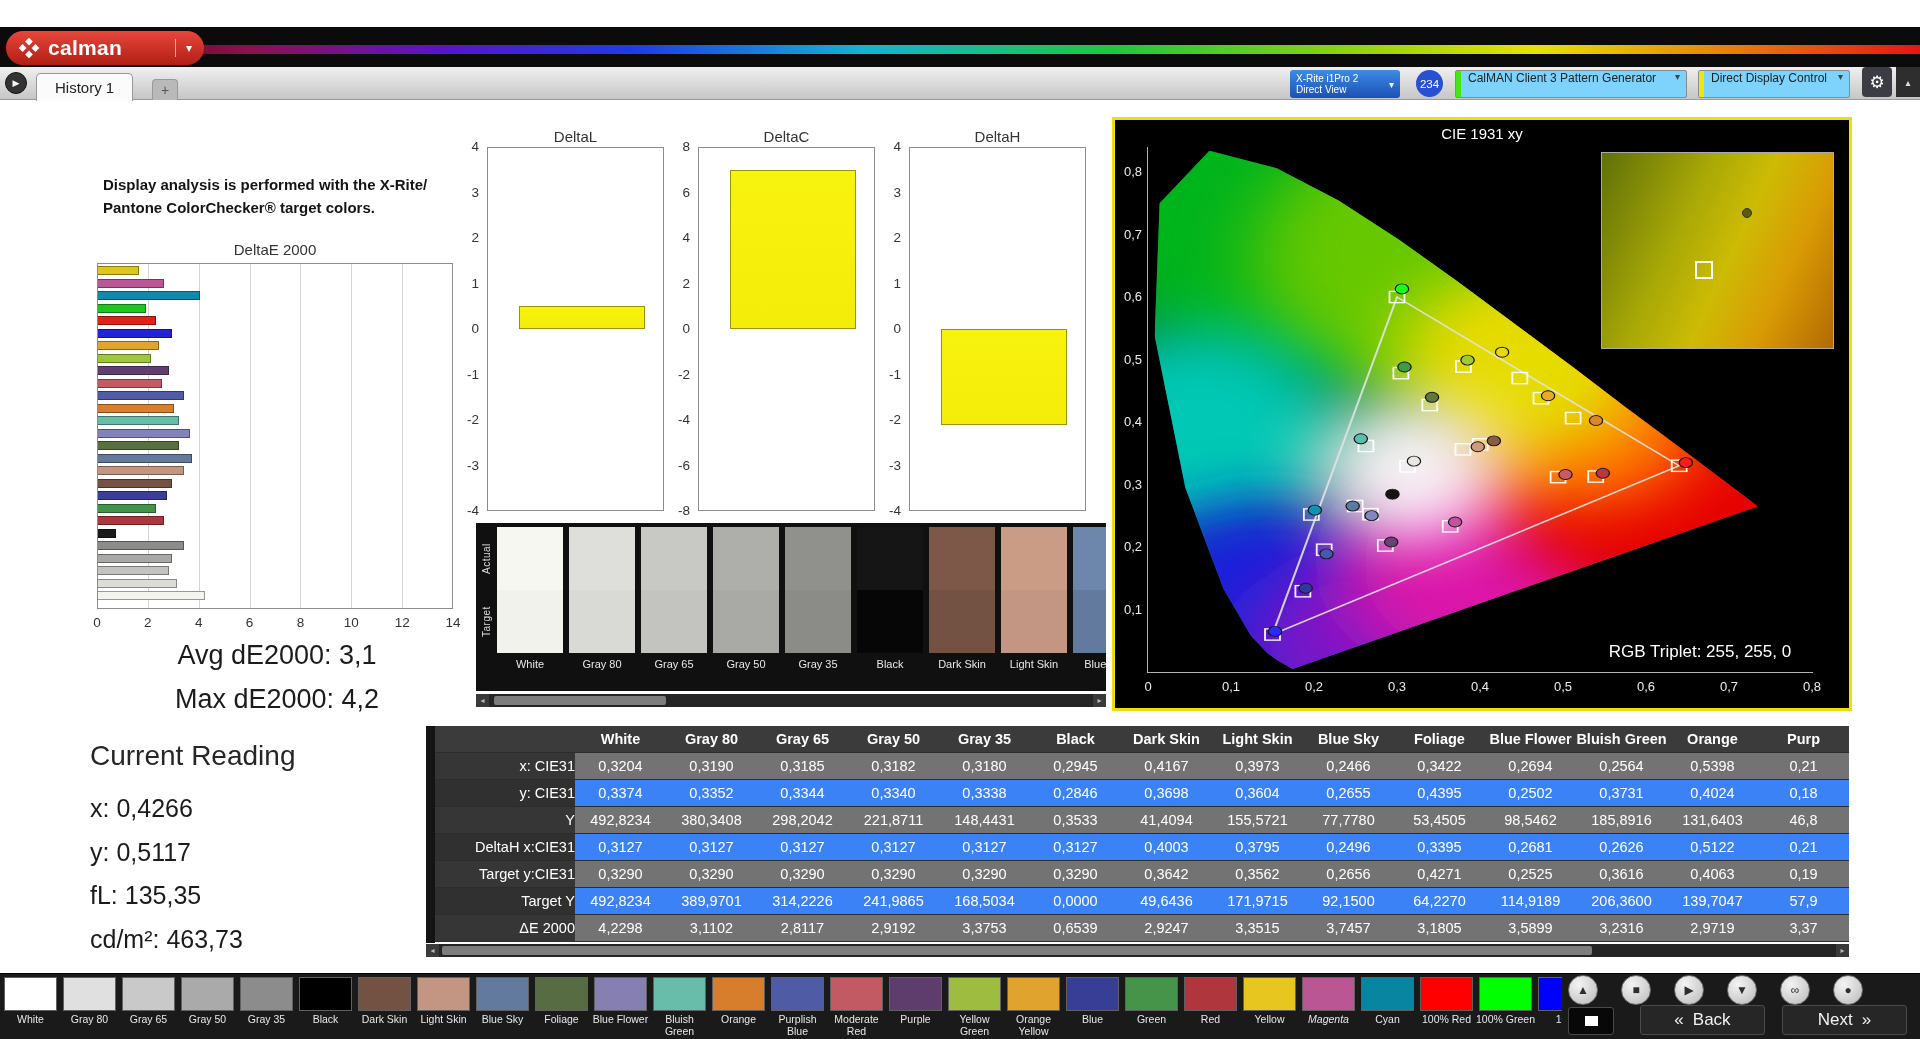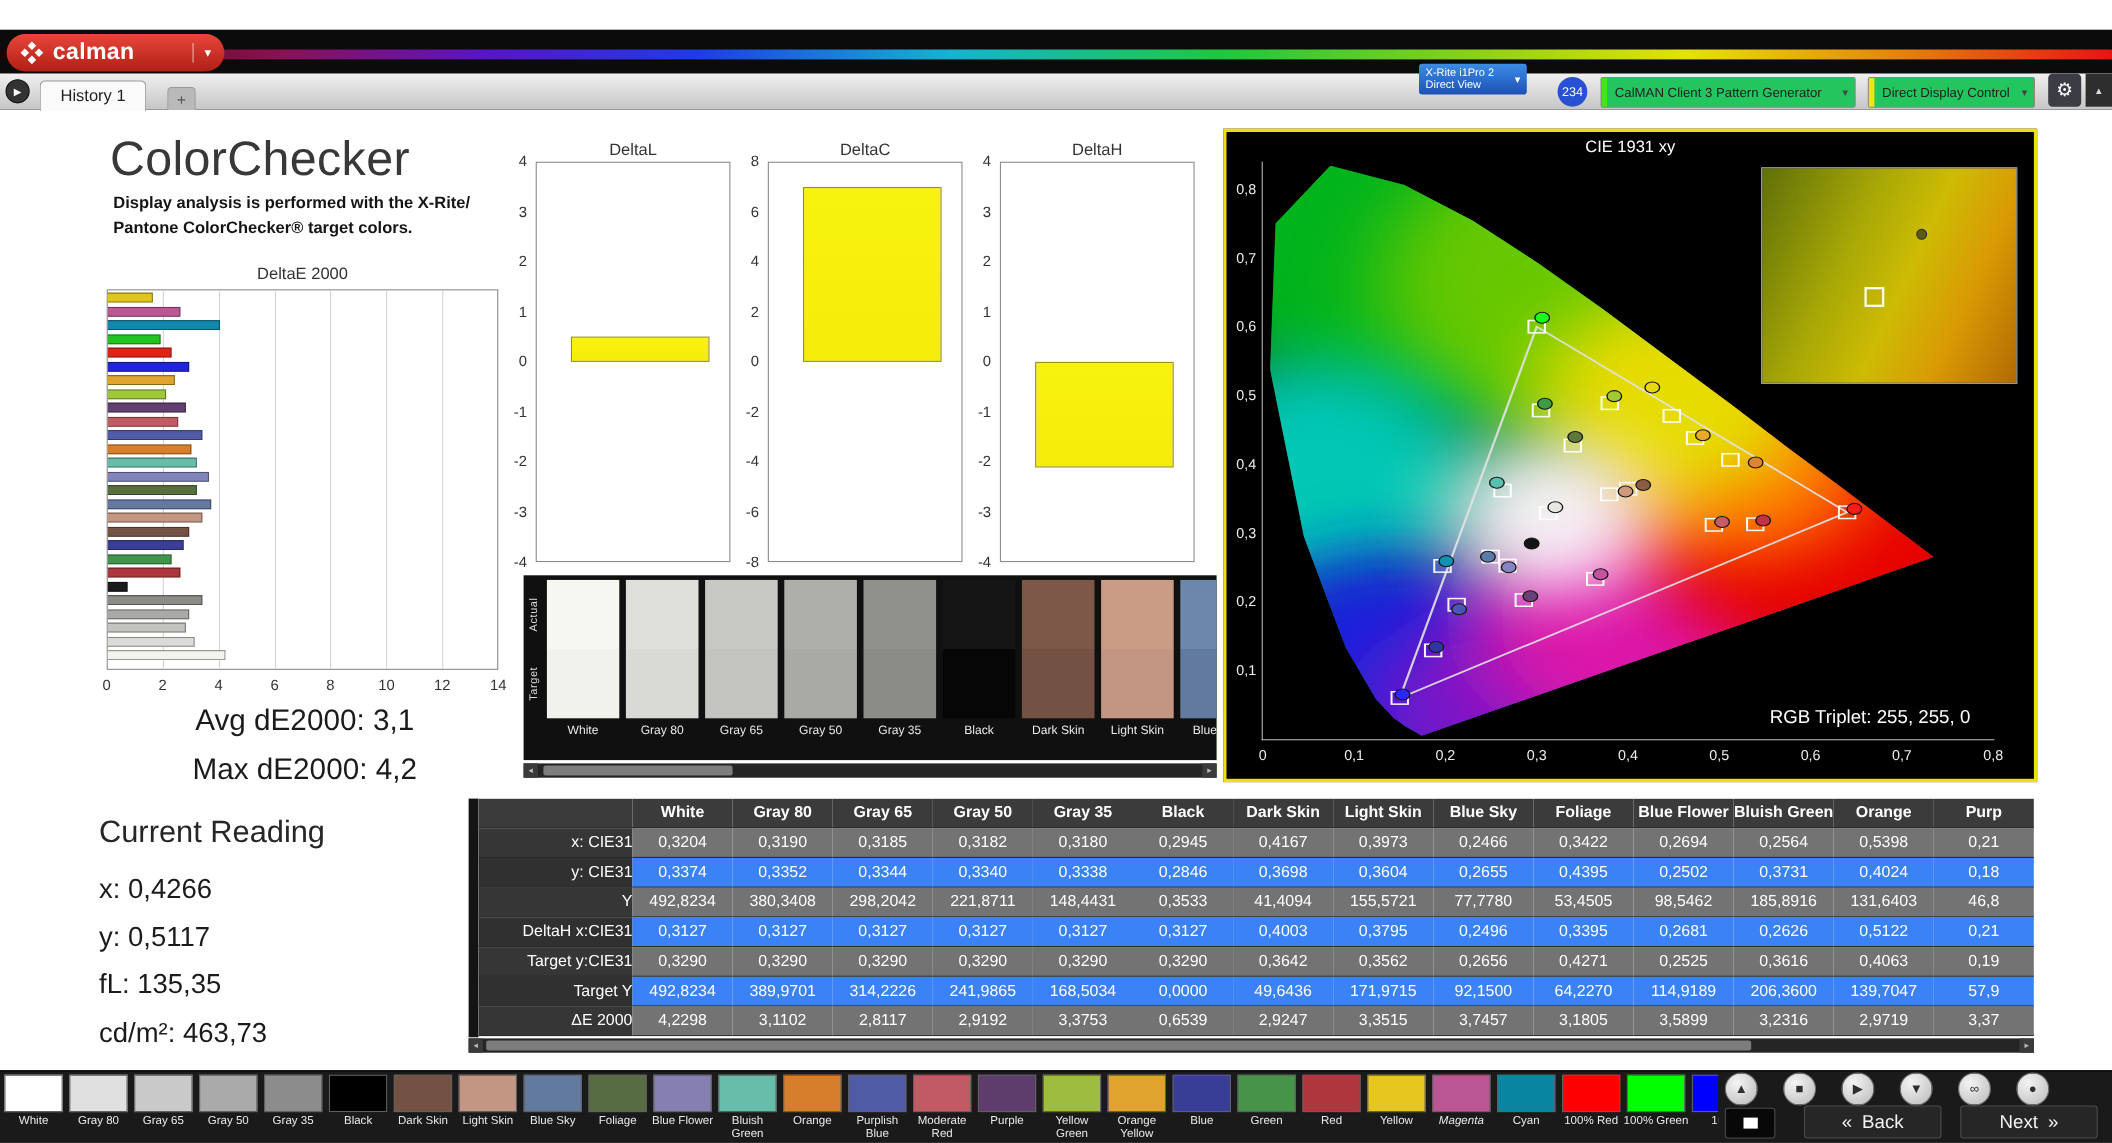--- a/index.html
+++ b/index.html
@@ -24,28 +24,28 @@
   .logo .lcaret{color:#fff;font-size:12px;}
   
   .tabbar{position:absolute;left:0;top:67px;width:1920px;height:33px;
     background:linear-gradient(180deg,#f0f0f0,#c6c6c6);border-bottom:1px solid #9a9a9a;box-sizing:border-box;}
   .ptoggle{position:absolute;left:5px;top:72px;width:22px;height:22px;border-radius:50%;background:#333;
     display:flex;align-items:center;justify-content:center;color:#fff;font-size:9px;border:1px solid #111;box-sizing:border-box;}
   .tab{position:absolute;left:36px;top:73px;height:27px;padding:0 18px;background:#fbfbfb;border:1px solid #999;
     border-bottom:none;border-radius:5px 5px 0 0;display:flex;align-items:center;font-size:15px;color:#222;}
   .plustab{position:absolute;left:152px;top:79px;width:26px;height:21px;background:#b9b9b9;border:1px solid #9a9a9a;
     border-bottom:none;border-radius:4px 4px 0 0;display:flex;align-items:center;justify-content:center;color:#555;font-size:14px;box-sizing:border-box;}
-  .meterdd{position:absolute;left:1290px;top:58px;width:98px;height:28px;border-radius:3px;
+  .meterdd{position:absolute;left:1290px;top:70px;width:110px;height:28px;border-radius:3px;
     background:linear-gradient(180deg,#3c8ce6,#1c50b4);color:#fff;display:flex;align-items:center;padding:0 6px;box-sizing:border-box;}
   .meterdd .mlines{display:flex;flex-direction:column;line-height:1.15;font-size:10px;}
   .meterdd .mcaret{margin-left:auto;font-size:10px;}
   .badge{position:absolute;left:1416px;top:70px;width:27px;height:27px;border-radius:50%;background:#2850d2;
     color:#fff;display:flex;align-items:center;justify-content:center;font-size:11.5px;}
-  .lightdd{position:absolute;top:70px;height:28px;background:#22c55e;border:1px solid #8a8a8a;border-radius:2px;
-    display:flex;align-items:center;font-size:12px;color:#222;box-sizing:border-box;}
+  .lightdd{position:absolute;top:70px;height:28px;background:#7dd3fc;border:1px solid #8a8a8a;border-radius:2px;
+    display:flex;font-size:12px;color:#222;box-sizing:border-box;}
   .ddaccent{width:5px;height:100%;margin-right:7px;}
   .ddcaret{margin-left:auto;margin-right:6px;font-size:10px;color:#444;}
   .gearbtn{position:absolute;left:1862px;top:67px;width:30px;height:30px;background:#3c3c44;border-radius:4px;
     display:flex;align-items:center;justify-content:center;color:#fff;font-size:17px;}
   .edgebtn{position:absolute;left:1896px;top:67px;width:24px;height:30px;background:#2e2e2e;
     display:flex;align-items:center;justify-content:center;color:#ddd;font-size:10px;}
   
   .cc-title{position:absolute;left:100px;top:120px;font-size:44px;color:#383838;letter-spacing:.3px;}
   .cc-sub{position:absolute;left:103px;font-size:15px;font-weight:bold;color:#141414;}
   .center-txt{position:absolute;text-align:center;}
@@ -157,21 +157,20 @@
     <span>Direct Display Control</span>
     <span class="ddcaret">▾</span>
   </div>
   <div class="gearbtn">
     <span>⚙</span>
   </div>
   <div class="edgebtn">
     <span>▴</span>
   </div>
 
-  <div class="cc-title">ColorChecker</div>
   <div class="cc-sub" style="top:176px;">Display analysis is performed with the X-Rite/</div>
   <div class="cc-sub" style="top:199px;">Pantone ColorChecker® target colors.</div>
   <div class="center-txt" style="left:97px;width:356px;top:241px;font-size:15px;color:#333;">DeltaE 2000</div>
   <div id="de-plot"></div>
   <div class="center-txt bigstat" style="left:77px;width:400px;top:640px;">Avg dE2000: 3,1</div>
   <div class="center-txt bigstat" style="left:77px;width:400px;top:684px;">Max dE2000: 4,2</div>
   <div class="cr-title">Current Reading</div>
   <div class="cr-line" style="top:794px;">x: 0,4266</div>
   <div class="cr-line" style="top:838px;">y: 0,5117</div>
   <div class="cr-line" style="top:881px;">fL: 135,35</div>

